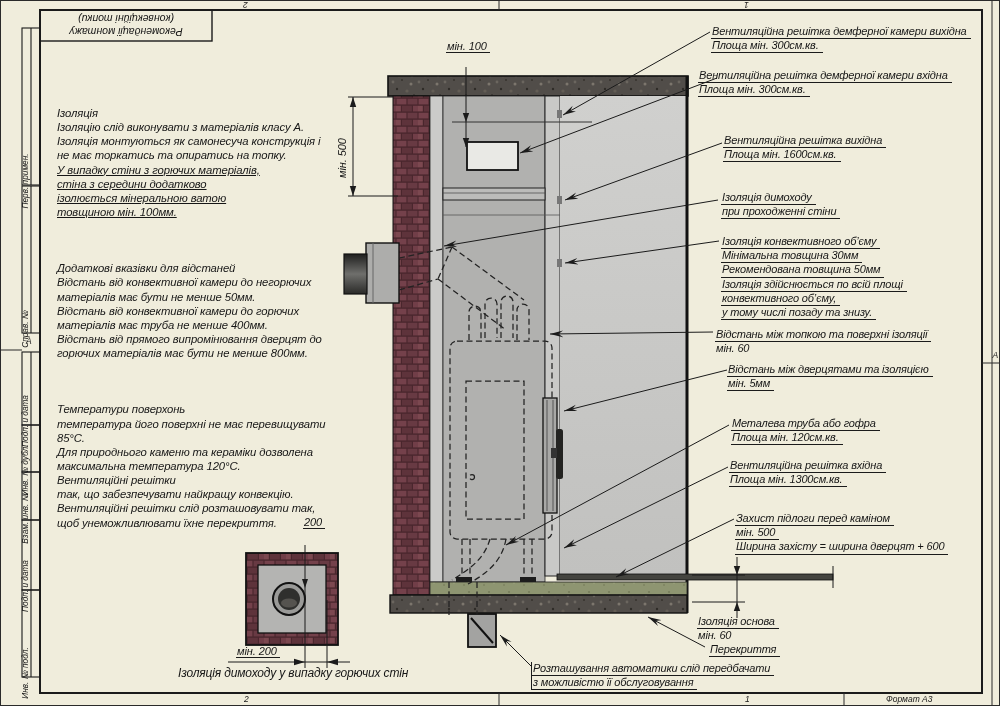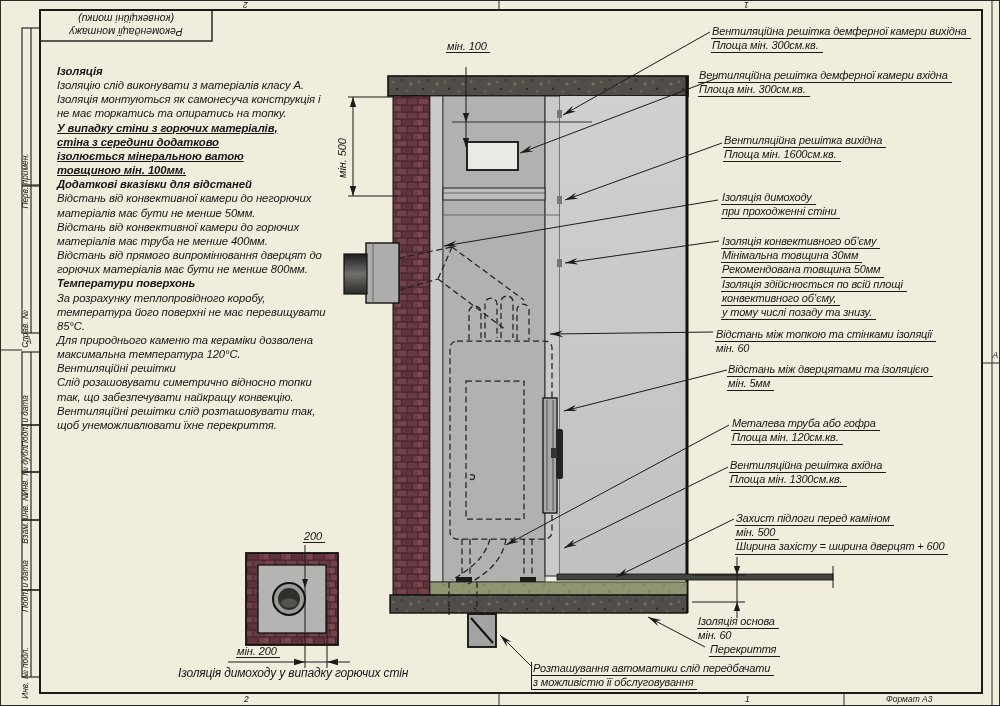--- a/index.html
+++ b/index.html
@@ -7,22 +7,22 @@
     width:1000px;height:706px;position:relative;overflow:hidden;
     background:#f0eddc;color:#161616;
     font-family:"Liberation Sans",sans-serif;font-style:italic;
   }
   #stage{position:absolute;left:0;top:0;width:1000px;height:706px;}
   svg{position:absolute;left:0;top:0;}
   
   .notes{position:absolute;left:57px;top:64px;width:318px;
          font-size:11.3px;line-height:14.15px;letter-spacing:-0.1px;}
   .notes div{white-space:nowrap;}
-  .nh{font-weight:bold;}
-  .nu{text-decoration:underline;font-weight:bold;}
+  .nh{font-weight:normal;margin-top:42px;}
+  .nu{text-decoration:underline;}
   
   .co{position:absolute;font-size:11px;line-height:13.2px;letter-spacing:-0.15px;margin-top:12px;}
   .co div{border-bottom:1px solid #1b1b1b;width:max-content;padding:0 4px 0 1px;white-space:nowrap;}
   .co div.nb{border-bottom:none;}
   .co.boxed{border-left:1px solid #1b1b1b;}
   
   .dim{position:absolute;font-size:11px;white-space:nowrap;letter-spacing:-0.1px;}
   .dim.u{border-bottom:1px solid #1b1b1b;padding:0 3px 0 1px;}
   .rot90{transform-origin:0 0;transform:rotate(-90deg);}
   
@@ -261,27 +261,25 @@
     <div class="nu">ізолюється мінеральною ватою</div>
     <div class="nu">товщиною мін. 100мм.</div>
     <div class="nh">Додаткові вказівки для відстаней</div>
     <div>Відстань від конвективної камери до негорючих</div>
     <div>матеріалів має бути не менше 50мм.</div>
     <div>Відстань від конвективної камери до горючих</div>
     <div>матеріалів має труба не менше 400мм.</div>
     <div>Відстань від прямого випромінювання дверцят до</div>
     <div>горючих матеріалів має бути не менше 800мм.</div>
     <div class="nh">Температури поверхонь</div>
-    <div>За розрахунку теплопровідного коробу,</div>
     <div>температура його поверхні не має перевищувати</div>
     <div>85°С.</div>
     <div>Для природнього каменю та кераміки дозволена</div>
     <div>максимальна температура 120°С.</div>
     <div>Вентиляційні решітки</div>
-    <div>Слід розашовувати симетрично відносно топки</div>
     <div>так, що забезпечувати найкращу конвекцію.</div>
     <div>Вентиляційні решітки слід розташовувати так,</div>
     <div>щоб унеможливлювати їхне перекриття.</div>
   </div>
 
   <div class="co" style="left:711px;top:13px">
     <div>Вентиляційна решітка демферної камери вихідна</div>
     <div>Площа мін. 300см.кв.</div>
   </div>
   <div class="co" style="left:698px;top:57px">
@@ -298,21 +296,21 @@
   </div>
   <div class="co" style="left:721px;top:223px">
     <div>Ізоляція конвективного об’єму</div>
     <div>Мінімальна товщина 30мм</div>
     <div>Рекомендована товщина 50мм</div>
     <div>Ізоляція здійснюється по всій площі</div>
     <div>конвективного об’єму,</div>
     <div>у тому числі позаду та знизу.</div>
   </div>
   <div class="co" style="left:715px;top:316px">
-    <div>Відстань між топкою та стінками ізоляції</div>
+    <div>Відстань між топкою та поверхні ізоляції</div>
     <div class="nb">мін. 60</div>
   </div>
   <div class="co" style="left:727px;top:351px">
     <div>Відстань між дверцятами та ізоляцією</div>
     <div>мін. 5мм</div>
   </div>
   <div class="co" style="left:731px;top:405px">
     <div>Металева труба або гофра</div>
     <div>Площа мін. 120см.кв.</div>
   </div>
@@ -332,18 +330,18 @@
   <div class="co" style="left:709px;top:631px">
     <div>Перекриття</div>
   </div>
   <div class="co boxed" style="left:531px;top:650px">
     <div>Розташування автоматики слід передбачати</div>
     <div>з можливістю її обслуговування</div>
   </div>
 
   <div class="dim u" style="left:446px;top:40px">мін. 100</div>
   <div class="dim rot90" style="left:336px;top:178px">мін. 500</div>
-  <div class="dim u" style="left:303px;top:530px">200</div>
+  <div class="dim u" style="left:303px;top:516px">200</div>
   <div class="dim u" style="left:236px;top:645px">мін. 200</div>
 
   <div class="caption">Ізоляція димоходу у випадку горючих стін</div>
 
 </div>
 
 </body></html>

